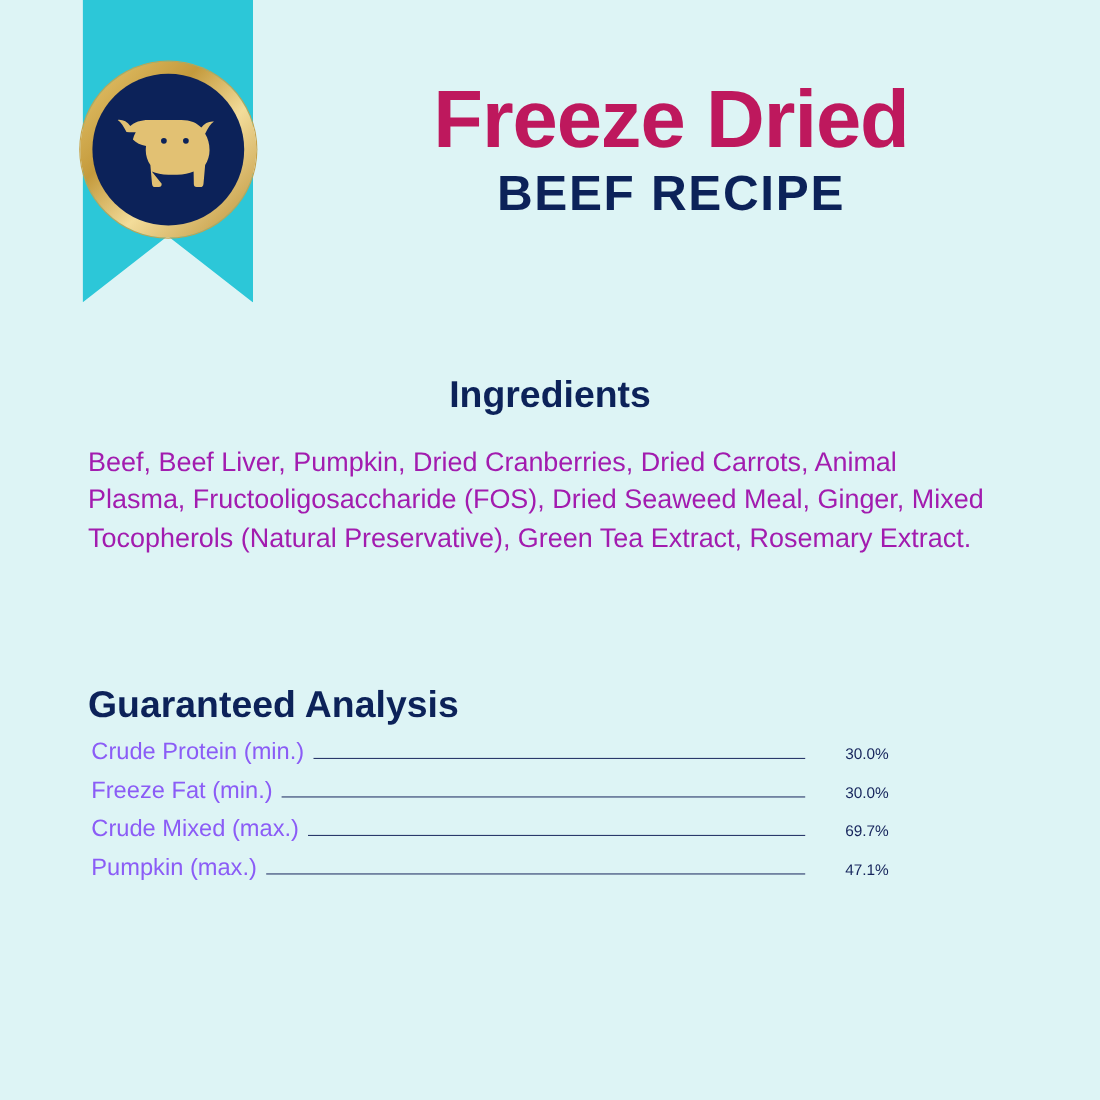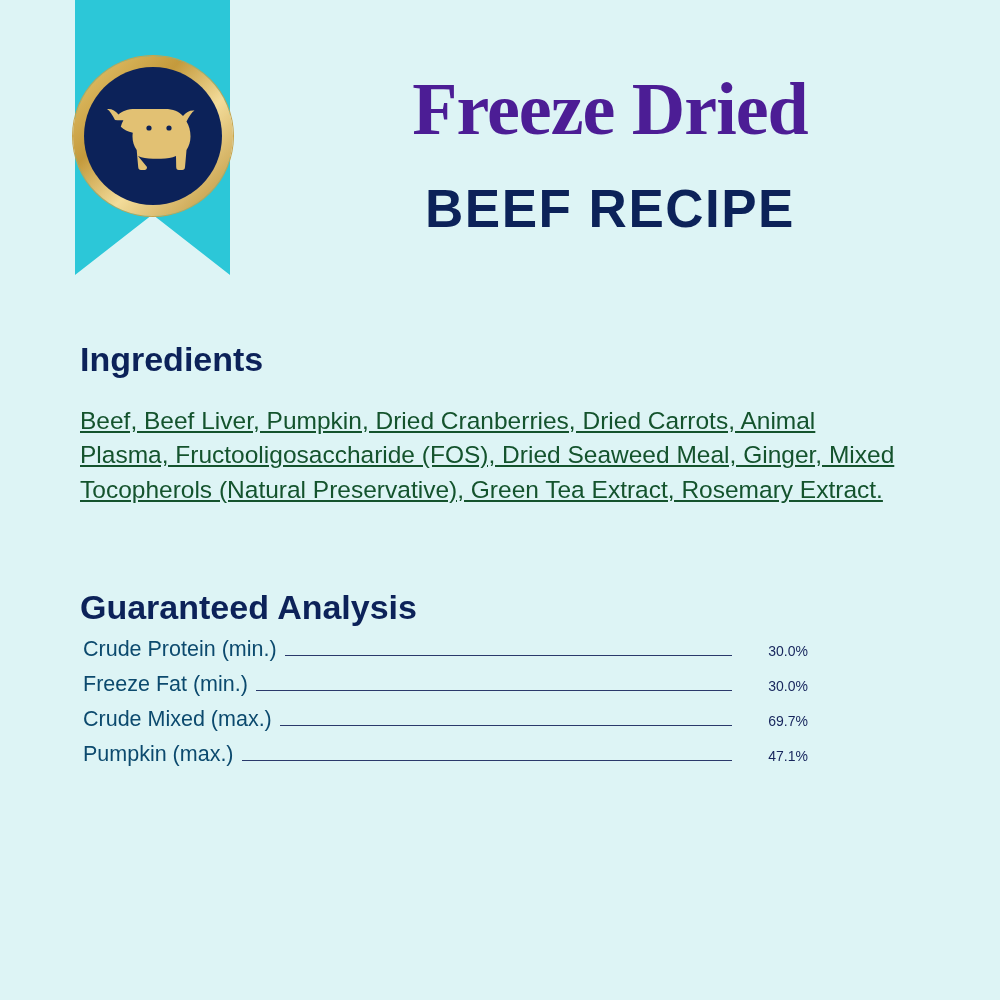--- a/index.html
+++ b/index.html
@@ -65,64 +65,64 @@
   }
 
   .title-block {
     position: absolute;
     top: 72px;
     left: 280px;
     width: 660px;
     text-align: center;
   }
   .title-main {
-    font-family: Liberation Serif, serif;
+    font-family: Liberation Sans, sans-serif;
     font-weight: 700;
     font-size: 74px;
     line-height: 1.0;
     letter-spacing: -1px;
-    color: #4c1d95;
+    color: #be185d;
     white-space: nowrap;
   }
   .title-sub {
-    margin-top: 32px;
-    font-family: "Liberation Sans", sans-serif;
-    font-weight: 700;
-    font-size: 53px;
+    margin-top: 4px;
+    font-family: "Liberation Sans", sans-serif;
+    font-weight: 700;
+    font-size: 45px;
     letter-spacing: 1.5px;
     color: #0c2259;
   }
 
   
   .section-ingredients {
     position: absolute;
     top: 340px;
     left: 80px;
     width: 840px;
   }
   .section-heading {
     font-family: "Liberation Sans", sans-serif;
     font-weight: 700;
     font-size: 34px;
     color: #0c2259;
     margin: 0 0 14px 0;
+    text-align: center;
   }
   .ingredients-body {
     font-family: "Liberation Sans", sans-serif;
     font-size: 24.5px;
     line-height: 1.42;
-    color: #14532d;
+    color: #a21caf;
     max-width: 830px;
-    text-decoration: underline;
   }
 
   
   .section-analysis {
     position: absolute;
-    top: 588px;
+    top: 622px;
     left: 80px;
     width: 840px;
   }
   .analysis-heading {
     font-family: "Liberation Sans", sans-serif;
     font-weight: 700;
     font-size: 34px;
     color: #0c2259;
     margin: 0 0 10px 0;
   }
@@ -130,21 +130,21 @@
     width: 725px;
     margin-left: 3px;
   }
   .ga-row {
     display: flex;
     align-items: baseline;
     height: 35px;
   }
   .ga-label {
     font-size: 21.5px;
-    color: #0c4a6e;
+    color: #8b5cf6;
     white-space: nowrap;
     padding-right: 8px;
     text-align: right;
   }
   .ga-leader {
     flex: 1;
     position: relative;
     height: 1px;
     margin: 0 6px 6px 0;
     background: #16255c;

